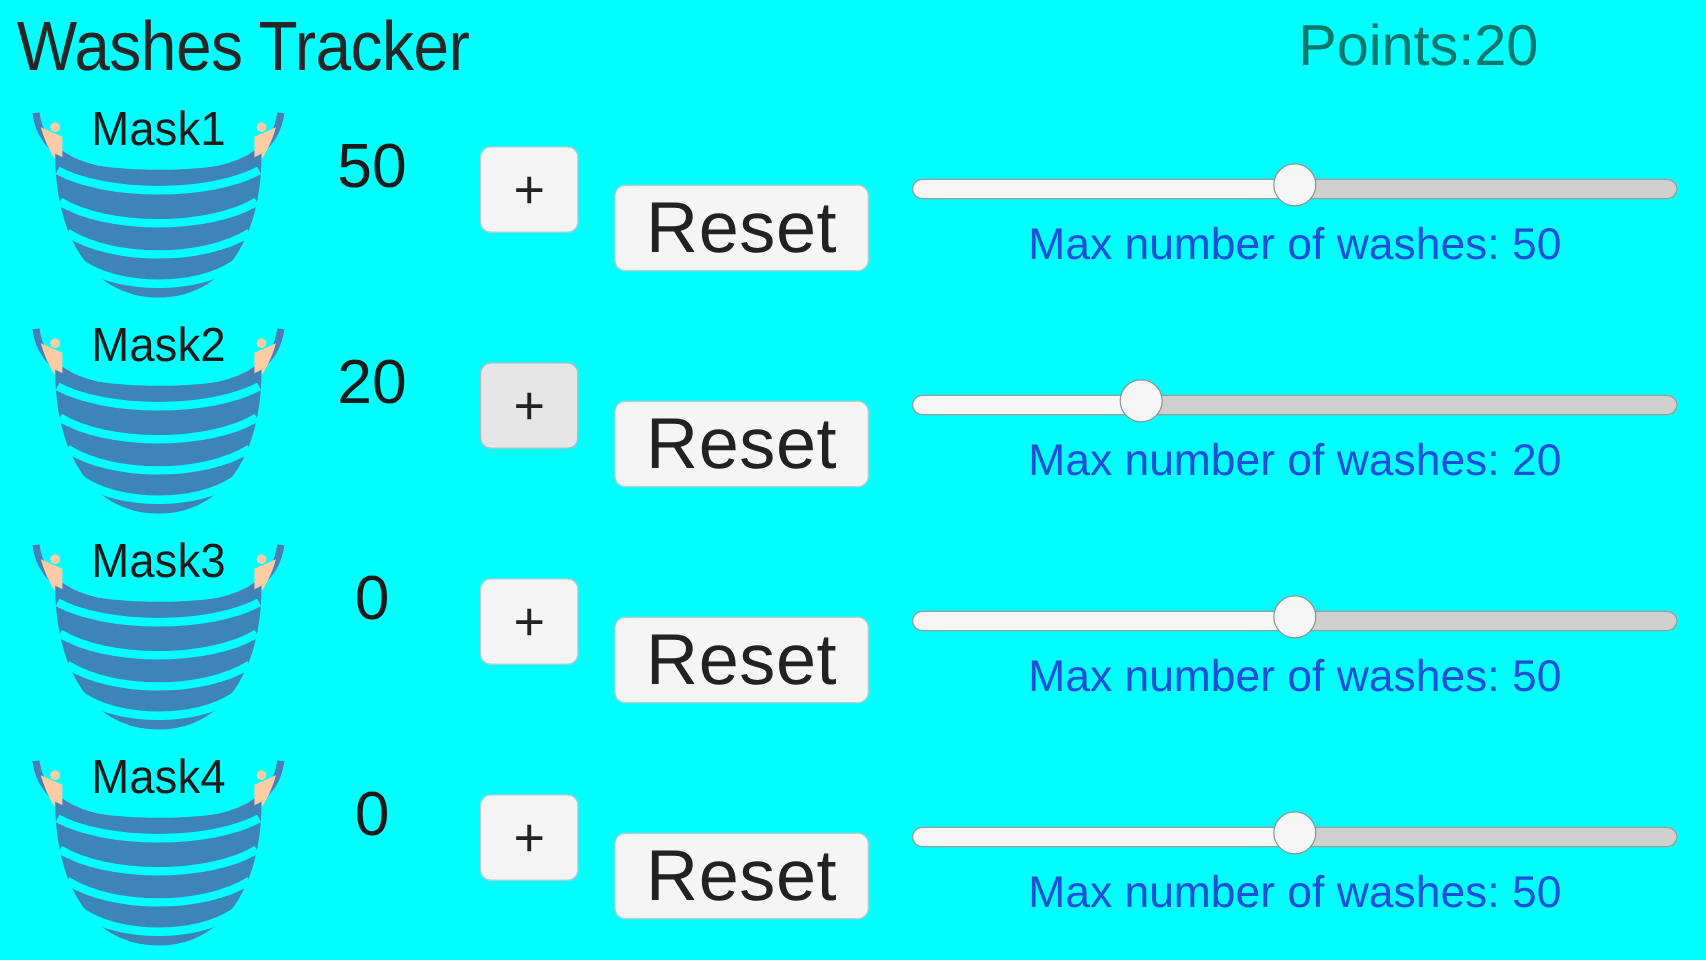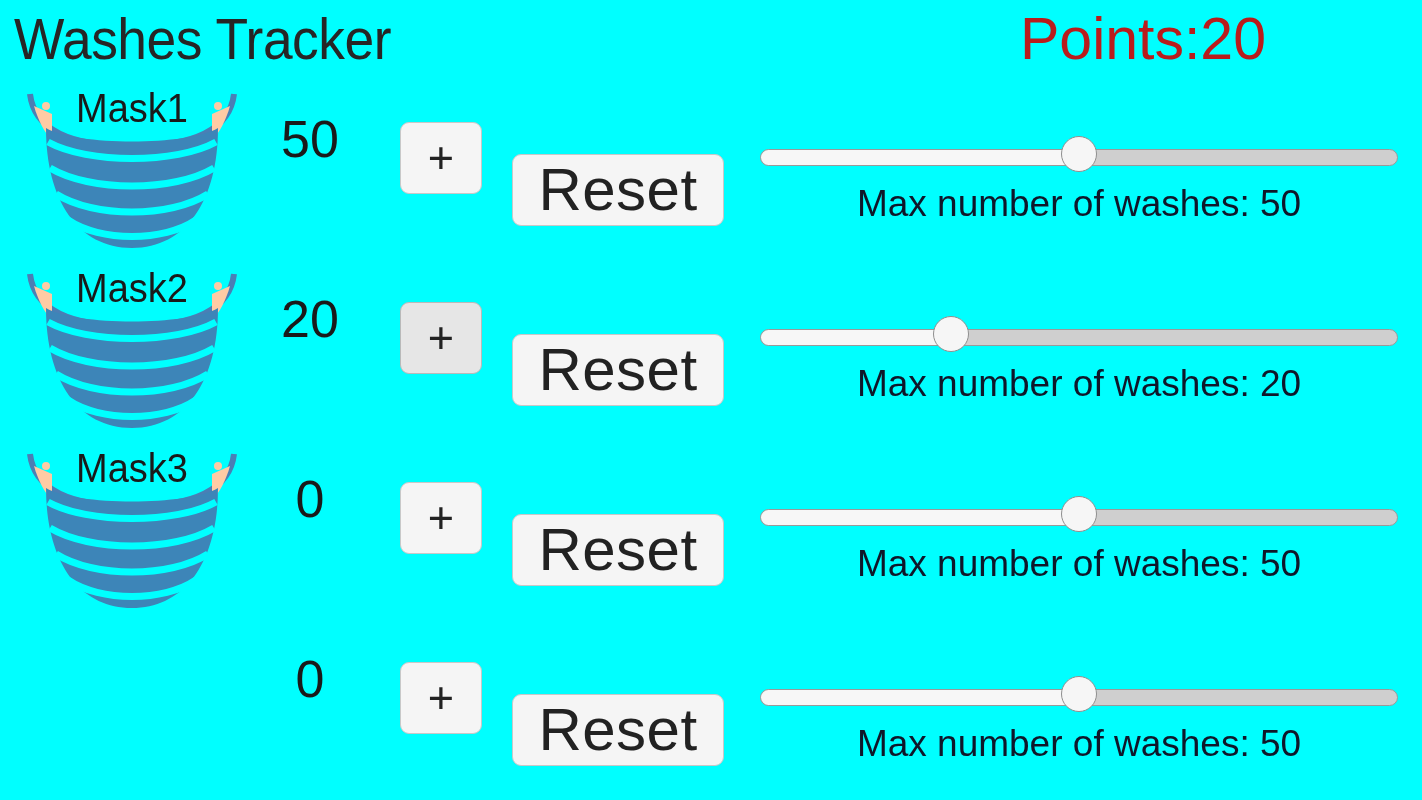--- a/index.html
+++ b/index.html
@@ -16,40 +16,41 @@
     position: relative;
   }
 
   
   #header {
     position: absolute;
     top: 0;
     left: 0;
     width: 1314px;
     height: 78px;
+    padding-left: 16px;
   }
   #app-title {
     position: absolute;
     left: 14px;
     top: 4px;
     font-size: 58px;
     line-height: 70px;
     letter-spacing: -0.5px;
     color: #262626;
     white-space: nowrap;
     transform: scaleX(0.92);
     transform-origin: left center;
   }
   #points-display {
     position: absolute;
     right: 48px;
     top: 4px;
-    font-size: 59px;
+    font-size: 48px;
     line-height: 70px;
-    color: #b91c1c;
+    color: #0f766e;
     white-space: nowrap;
   }
 
   
   .mask-row {
     position: absolute;
     left: 0;
     width: 1401px;
     height: 180px;
   }
@@ -172,21 +173,21 @@
     box-sizing: border-box;
   }
   .slider-label {
     position: absolute;
     left: 0;
     top: 46px;
     width: 638px;
     text-align: center;
     font-size: 37px;
     line-height: 44px;
-    color: #0f172a;
+    color: #1d4ed8;
     white-space: nowrap;
   }
 </style>
 </head>
 <body>
 
 <div id="header">
   <div id="app-title">Washes Tracker</div>
   <div id="points-display">Points:20</div>
 </div>
@@ -269,20 +270,35 @@
   <div class="slider-wrap">
     <div class="slider-track">
       <div class="slider-fill" style="width: 50%;"></div>
     </div>
     <div class="slider-thumb" style="left: 50%;"></div>
     <div class="slider-label">Max number of washes: 50</div>
   </div>
 </div>
 
 <div class="mask-row row-3">
+  <div class="mask-icon-wrap">
+    <svg viewBox="0 0 248 178" xmlns="http://www.w3.org/2000/svg">
+      <path d="M22 14 C26 48 60 66 124 66 C188 66 222 48 226 14" fill="none" stroke="#4a7fb5" stroke-width="6"></path>
+      <path d="M26 26 C30 40 36 52 44 60 L44 34 Z" fill="#ffcba4"></path>
+      <path d="M222 26 C218 40 212 52 204 60 L204 34 Z" fill="#ffcba4"></path>
+      <circle cx="38" cy="26" r="4" fill="#ffcba4"></circle>
+      <circle cx="210" cy="26" r="4" fill="#ffcba4"></circle>
+      <path d="M38 48 C38 120 70 168 124 168 C178 168 210 120 210 48 C180 66 68 66 38 48 Z" fill="#3d85b8"></path>
+      <path d="M40 62 C80 84 168 84 208 62" fill="none" stroke="#00ffff" stroke-width="7"></path>
+      <path d="M42 88 C82 112 166 112 206 88" fill="none" stroke="#00ffff" stroke-width="7"></path>
+      <path d="M48 114 C86 138 162 138 200 114" fill="none" stroke="#00ffff" stroke-width="7"></path>
+      <path d="M60 140 C92 162 156 162 188 140" fill="none" stroke="#00ffff" stroke-width="7"></path>
+    </svg>
+    <div class="mask-name">Mask4</div>
+  </div>
   <div class="count-value">0</div>
   <button class="btn btn-plus">+</button>
   <button class="btn btn-reset">Reset</button>
   <div class="slider-wrap">
     <div class="slider-track">
       <div class="slider-fill" style="width: 50%;"></div>
     </div>
     <div class="slider-thumb" style="left: 50%;"></div>
     <div class="slider-label">Max number of washes: 50</div>
   </div>

